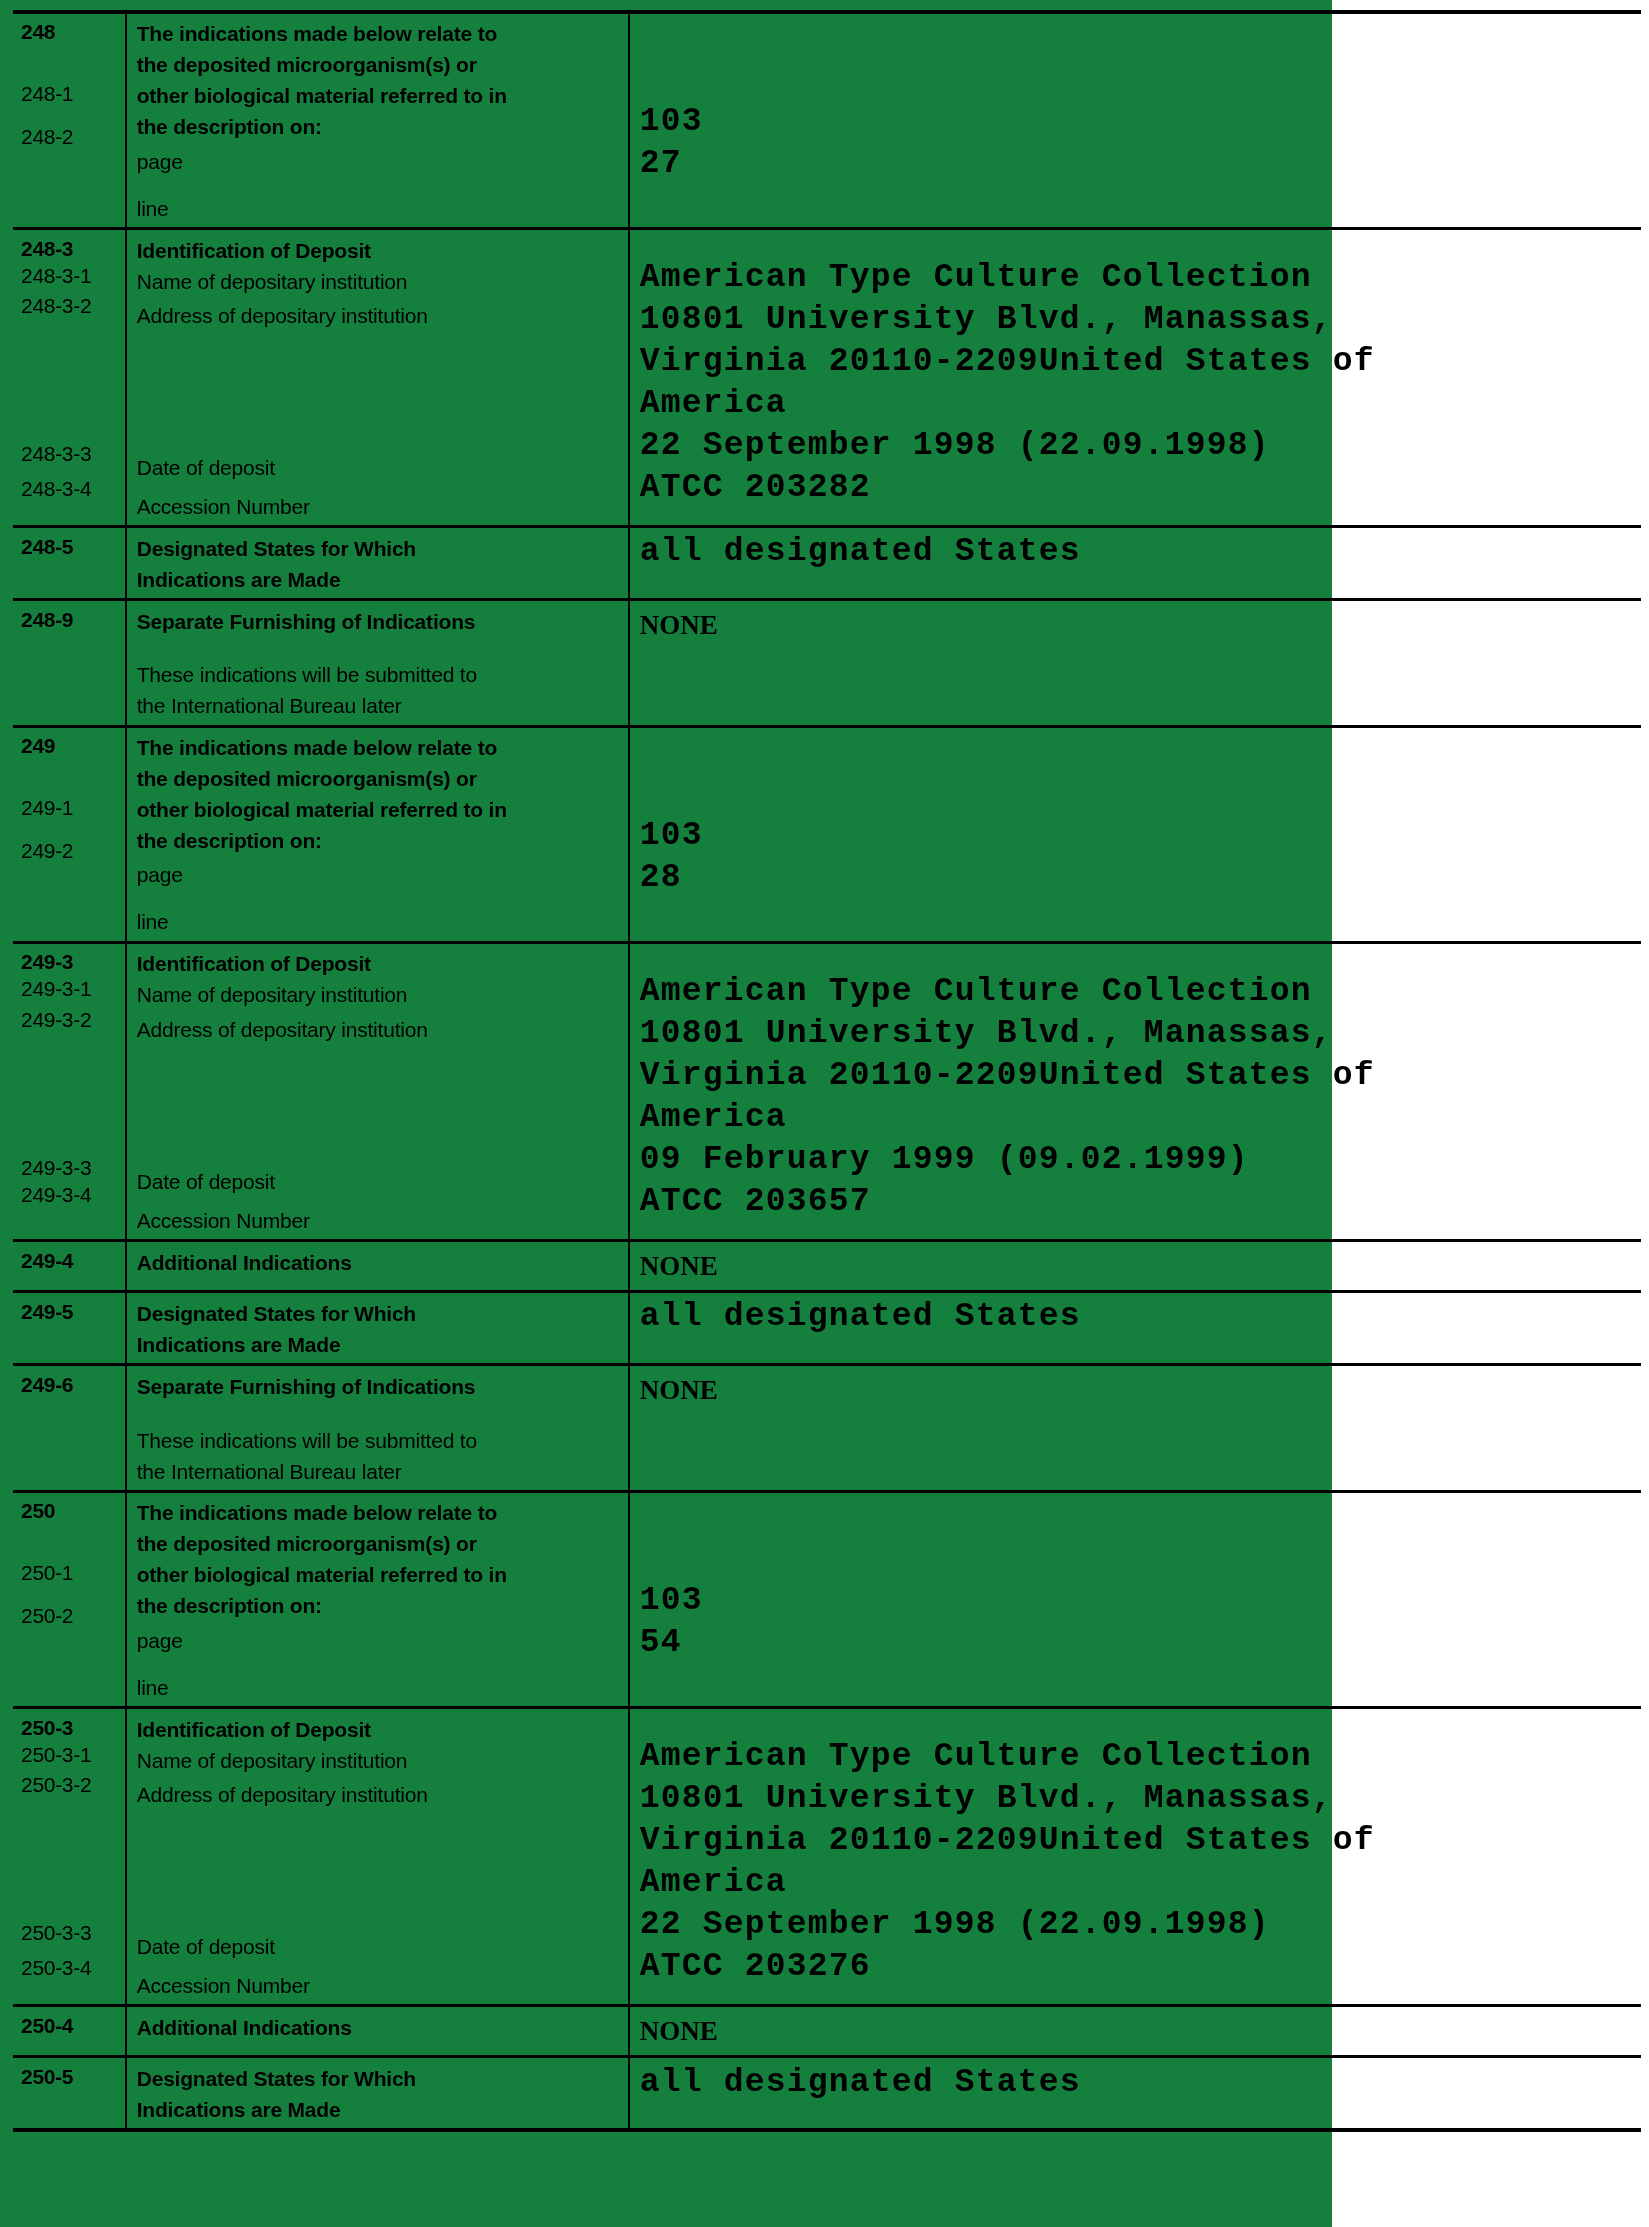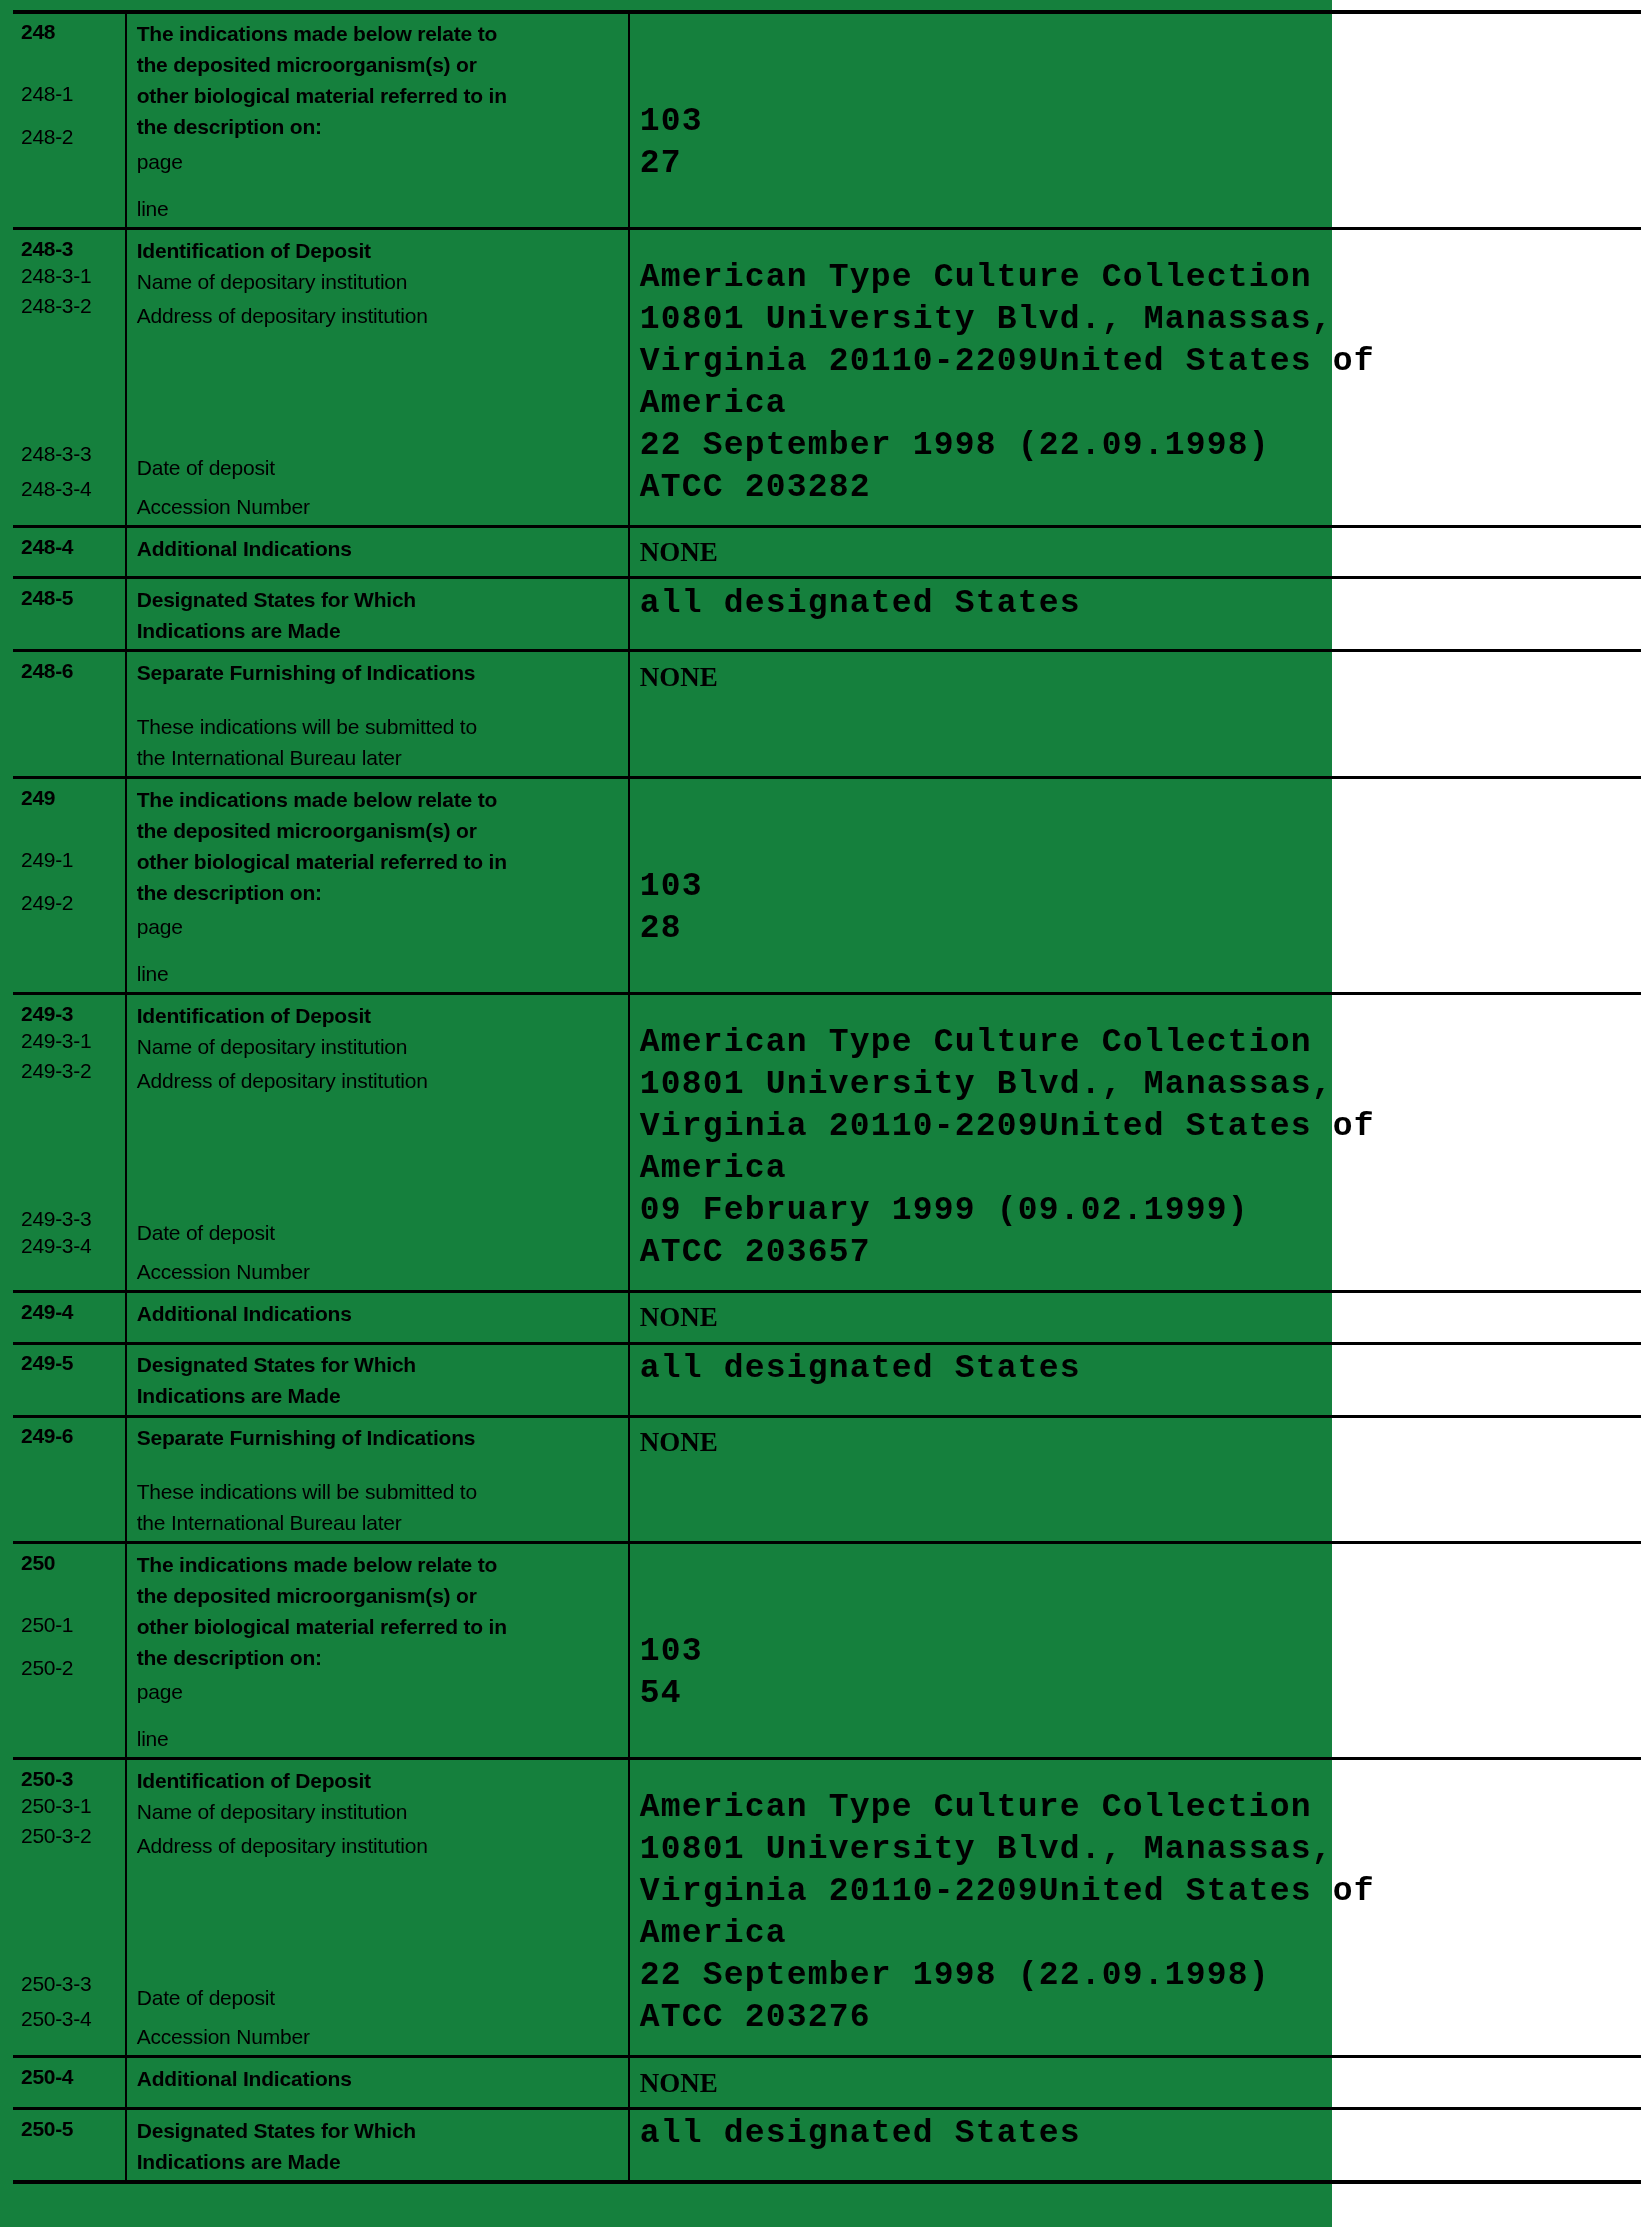--- a/index.html
+++ b/index.html
@@ -156,49 +156,37 @@
           <span class="value-text blk" style="visibility:hidden;line-height:24px;">&nbsp;</span>
           <span class="value-text blk">American Type Culture Collection</span>
           <span class="value-text blk">10801 University Blvd., Manassas,</span>
           <span class="value-text blk">Virginia 20110-2209United States of</span>
           <span class="value-text blk">America</span>
           <span class="value-text blk">22 September 1998 (22.09.1998)</span>
           <span class="value-text blk">ATCC 203282</span>
         </td>
       </tr>
 
-      <tr class="major">
-        <td class="num">
-          <span class="num-text bold blk">248-4</span>
-        </td>
-        <td class="label">
-          <span class="label-text bold blk">Additional Indications</span>
-          <span class="spacer-sm blk"></span>
-        </td>
-        <td class="value">
-          <span class="value-text serifish blk">NONE</span>
-        </td>
-      </tr>
 
       <tr class="major">
         <td class="num">
           <span class="num-text bold blk">248-5</span>
         </td>
         <td class="label">
           <span class="label-text bold blk">Designated States for Which</span>
           <span class="label-text bold blk">Indications are Made</span>
         </td>
         <td class="value">
           <span class="value-text blk">all designated States</span>
         </td>
       </tr>
 
       <tr class="major">
         <td class="num">
-          <span class="num-text bold blk">248-6</span>
+          <span class="num-text bold blk">248-9</span>
         </td>
         <td class="label">
           <span class="label-text bold blk">Separate Furnishing of Indications</span>
           <span class="label-text blk" style="margin-top:22.5px;">These indications will be submitted to</span>
           <span class="label-text blk">the International Bureau later</span>
         </td>
         <td class="value">
           <span class="value-text serifish blk">NONE</span>
         </td>
       </tr>

